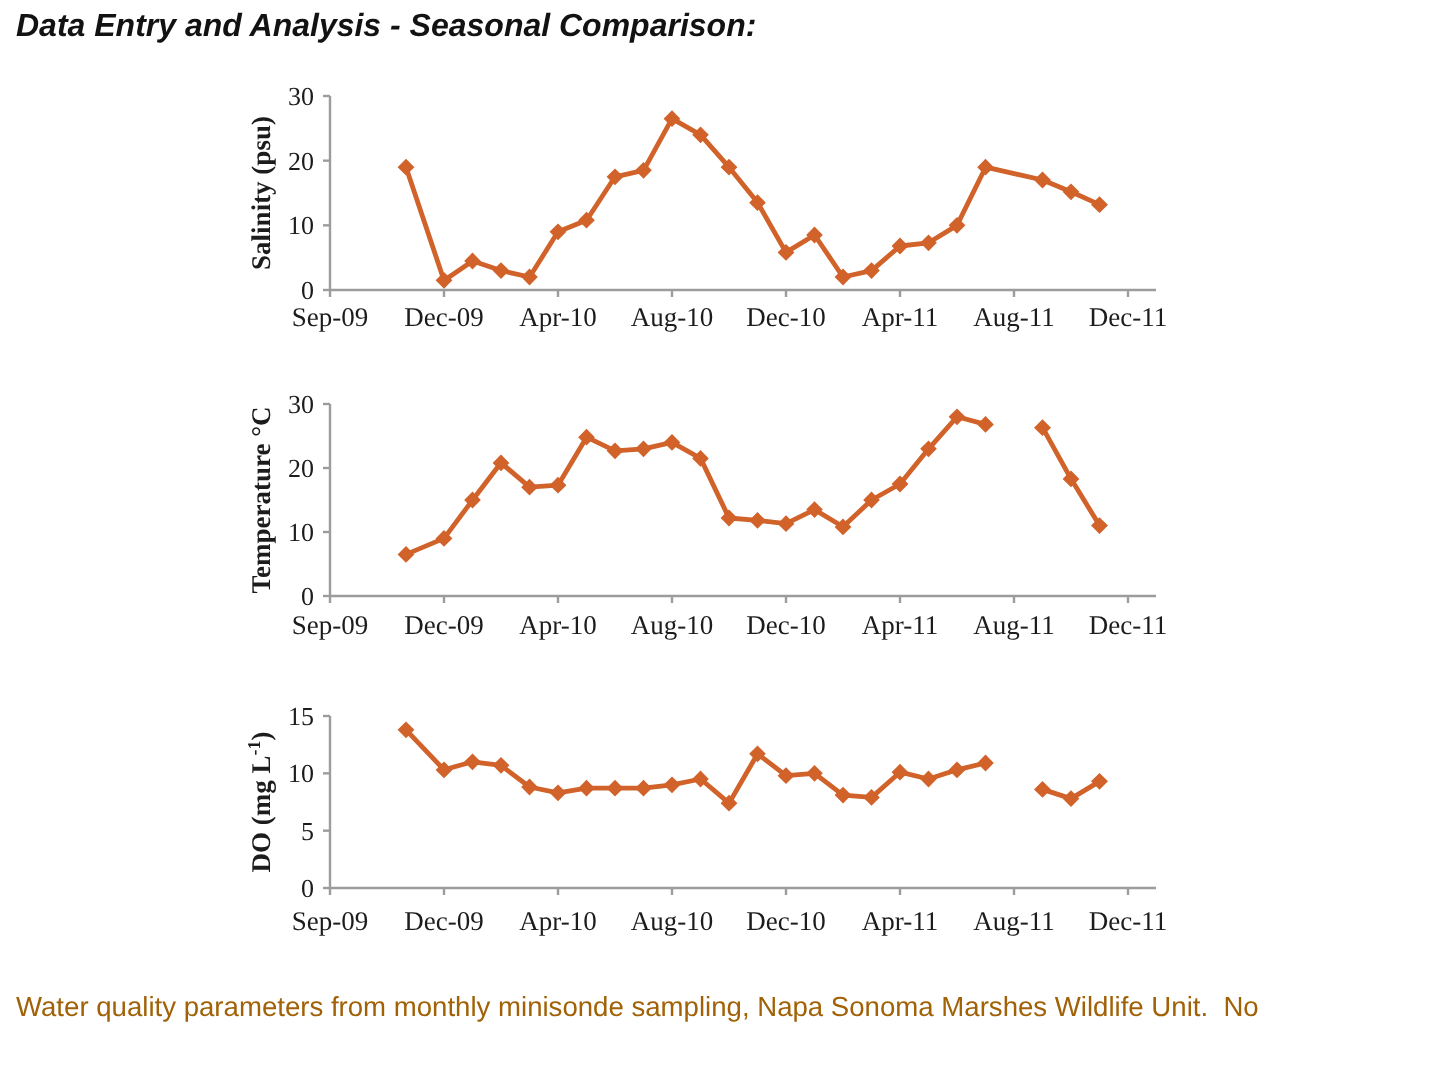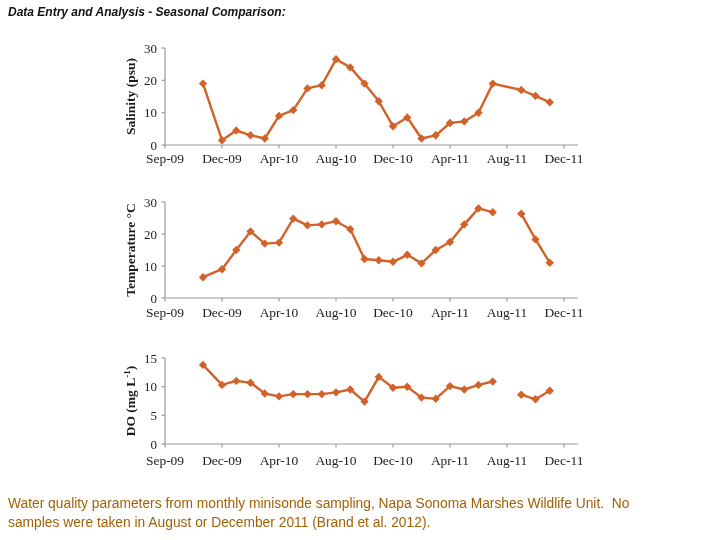--- a/index.html
+++ b/index.html
@@ -1,18 +1,18 @@
 <!DOCTYPE html>
 <html><head>
 <meta charset="utf-8">
 <style>
   html,body { margin:0; padding:0; background:#ffffff; }
   body { width:720px; height:540px; font-family:"Liberation Sans", sans-serif; }
   .slide { position:relative; width:720px; height:540px; background:#ffffff; overflow:hidden; }
-  .title { position:absolute; left:8px; top:5px; font-size:12px; font-weight:bold;
+  .title { position:absolute; left:8px; top:5px; font-size:16px; font-weight:bold;
            font-style:italic; color:#121212; letter-spacing:0px; white-space:nowrap; }
   svg.chart { position:absolute; left:0; width:720px; height:140px; }
   #chart-salinity    { top:36px; }
   #chart-temperature { top:190px; }
   #chart-do          { top:344px; }
   .caption { position:absolute; left:8px; top:494px; width:708px; font-size:13.8px;
              line-height:19px; color:#a16207; }
   .caption div { white-space:pre; }
   text { fill:#1c1c1c; }
   .tick-label  { font-family:"Liberation Serif", "DejaVu Serif", serif; font-size:13.5px; }
@@ -184,15 +184,14 @@
       <path d="M 464.25 41.3 L 468.4 45.53333333333334 L 464.25 49.7 L 460.1 45.53333333333334 Z" fill="#D1622A"></path>
       <path d="M 478.5 36.7 L 482.7 40.94666666666666 L 478.5 45.1 L 474.3 40.94666666666666 Z" fill="#D1622A"></path>
       <path d="M 492.75 33.3 L 496.9 37.50666666666667 L 492.75 41.7 L 488.6 37.50666666666667 Z" fill="#D1622A"></path>
       <path d="M 521.25 46.5 L 525.5 50.69333333333333 L 521.25 54.9 L 517.0 50.69333333333333 Z" fill="#D1622A"></path>
       <path d="M 535.5 51.1 L 539.7 55.28 L 535.5 59.5 L 531.3 55.28 Z" fill="#D1622A"></path>
       <path d="M 549.75 42.5 L 554.0 46.68 L 549.75 50.9 L 545.5 46.68 Z" fill="#D1622A"></path>
     </svg>
 
   <div class="caption">
     <div>Water quality parameters from monthly minisonde sampling, Napa Sonoma Marshes Wildlife Unit.  No</div>
-    <div>samples were taken in August or December 2011 (Brand et al. 2012).</div>
   </div>
 </div>
 
 </body></html>

